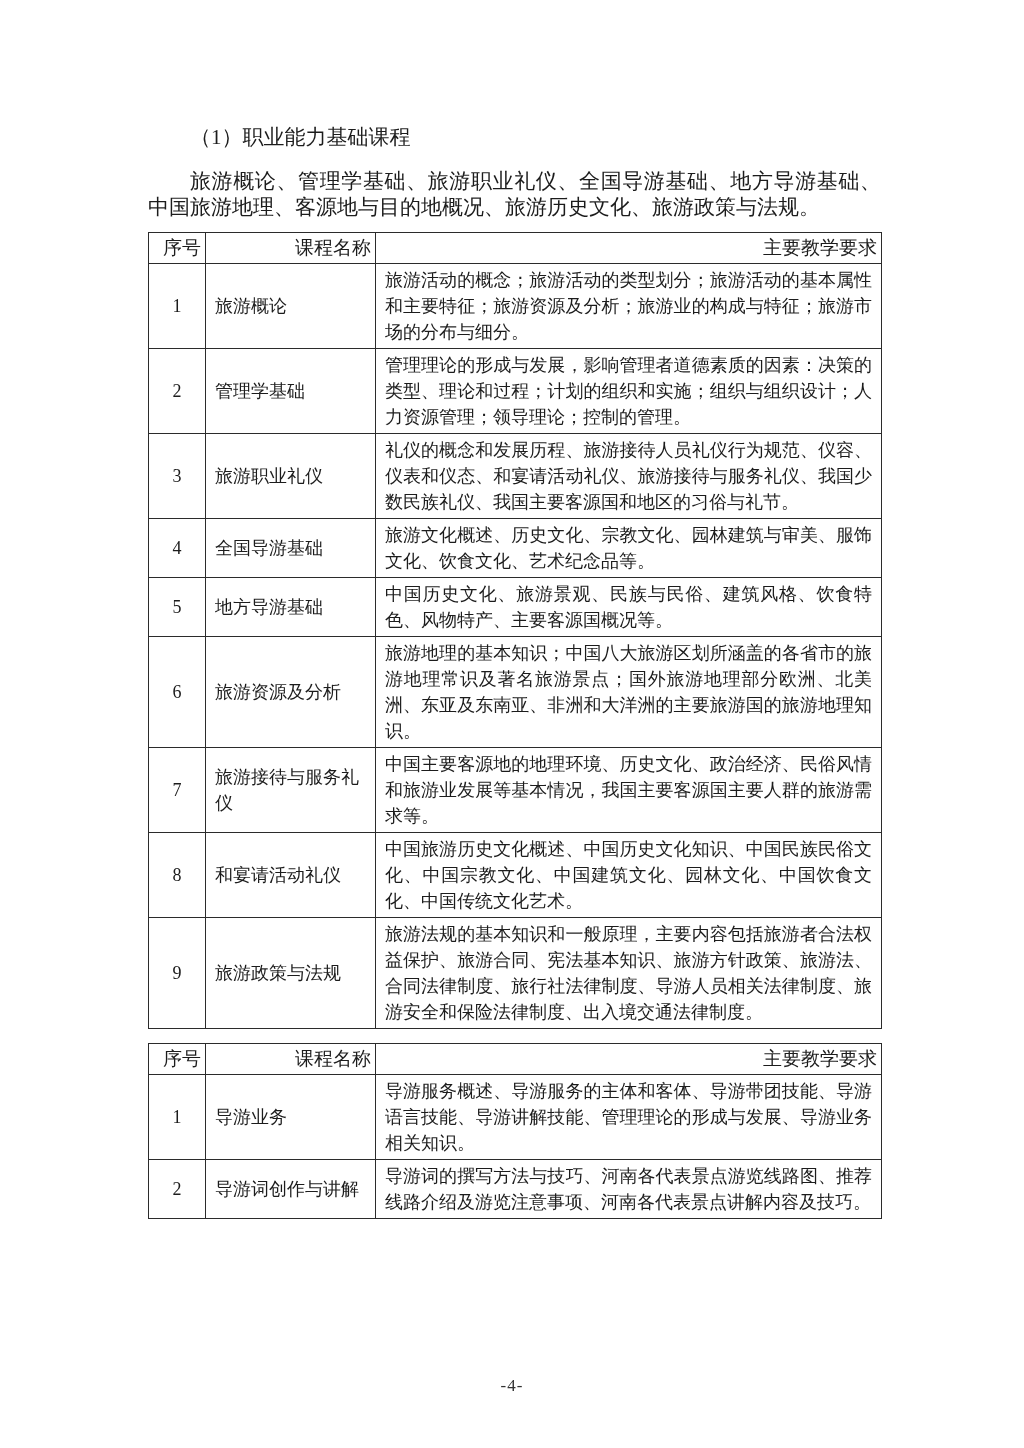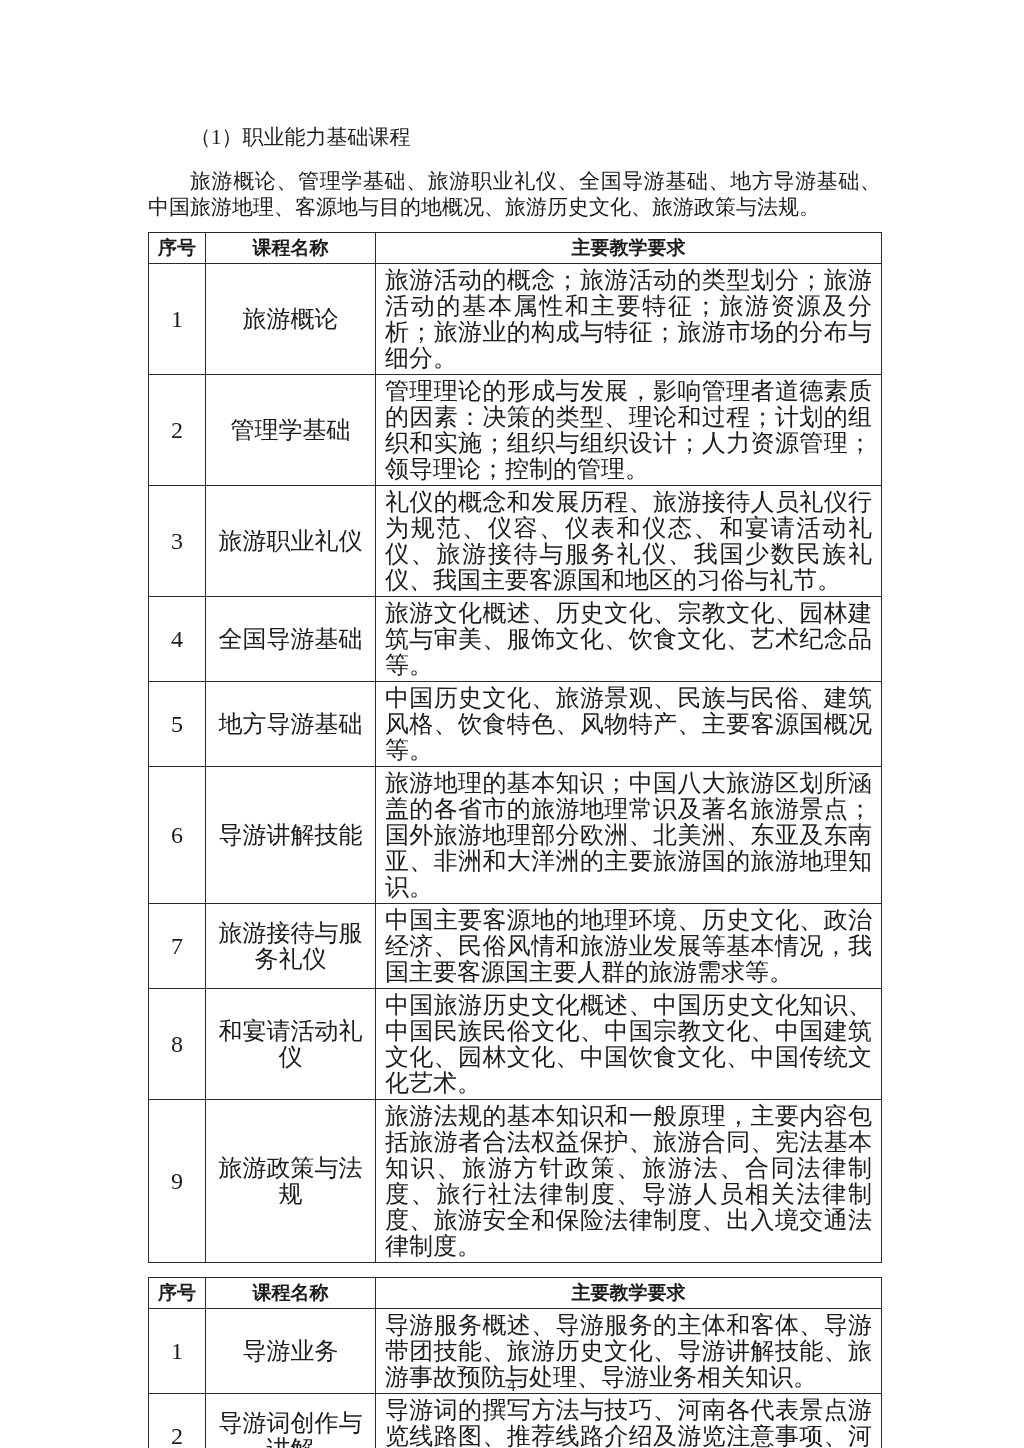--- a/index.html
+++ b/index.html
@@ -44,33 +44,33 @@
     border-collapse: collapse;
     table-layout: fixed;
     margin-bottom: 14px;
   }
   table.course-table col.col-no     { width: 57px; }
   table.course-table col.col-name   { width: 170px; }
   table.course-table col.col-req    { width: 506px; }
   table.course-table th,
   table.course-table td {
     border: 1px solid #2b2b2b;
-    font-size: 24px;
+    font-size: 18px;
     line-height: 26px;
     padding: 3px 9px;
     vertical-align: middle;
   }
   table.course-table th {
-    font-weight: bold;
-    text-align: center;
+    font-weight: normal;
+    text-align: right;
     font-size: 19px;
     padding: 2px 4px;
   }
   td.c-no   { text-align: center; }
-  td.c-name { text-align: center; padding: 3px 10px; }
+  td.c-name { text-align: left; padding: 3px 10px; }
   td.c-req  { text-align: justify; }
   .page-number {
     position: absolute;
     left: 0;
     top: 1376px;
     width: 1024px;
     text-align: center;
     font-size: 17px;
     color: #333;
     letter-spacing: 1px;
@@ -119,21 +119,21 @@
           <td class="c-name">全国导游基础</td>
           <td class="c-req">旅游文化概述、历史文化、宗教文化、园林建筑与审美、服饰文化、饮食文化、艺术纪念品等。</td>
         </tr>
         <tr>
           <td class="c-no">5</td>
           <td class="c-name">地方导游基础</td>
           <td class="c-req">中国历史文化、旅游景观、民族与民俗、建筑风格、饮食特色、风物特产、主要客源国概况等。</td>
         </tr>
         <tr>
           <td class="c-no">6</td>
-          <td class="c-name">导游讲解技能</td>
+          <td class="c-name">旅游资源及分析</td>
           <td class="c-req">旅游地理的基本知识；中国八大旅游区划所涵盖的各省市的旅游地理常识及著名旅游景点；国外旅游地理部分欧洲、北美洲、东亚及东南亚、非洲和大洋洲的主要旅游国的旅游地理知识。</td>
         </tr>
         <tr>
           <td class="c-no">7</td>
           <td class="c-name">旅游接待与服务礼仪</td>
           <td class="c-req">中国主要客源地的地理环境、历史文化、政治经济、民俗风情和旅游业发展等基本情况，我国主要客源国主要人群的旅游需求等。</td>
         </tr>
         <tr>
           <td class="c-no">8</td>
           <td class="c-name">和宴请活动礼仪</td>
@@ -158,21 +158,21 @@
         <tr>
           <th>序号</th>
           <th>课程名称</th>
           <th>主要教学要求</th>
         </tr>
       </thead>
       <tbody>
         <tr>
           <td class="c-no">1</td>
           <td class="c-name">导游业务</td>
-          <td class="c-req">导游服务概述、导游服务的主体和客体、导游带团技能、旅游历史文化、导游讲解技能、旅游事故预防与处理、导游业务相关知识。</td>
+          <td class="c-req">导游服务概述、导游服务的主体和客体、导游带团技能、导游语言技能、导游讲解技能、管理理论的形成与发展、导游业务相关知识。</td>
         </tr>
         <tr>
           <td class="c-no">2</td>
           <td class="c-name">导游词创作与讲解</td>
           <td class="c-req">导游词的撰写方法与技巧、河南各代表景点游览线路图、推荐线路介绍及游览注意事项、河南各代表景点讲解内容及技巧。</td>
         </tr>
       </tbody>
     </table>
 
   </div>

